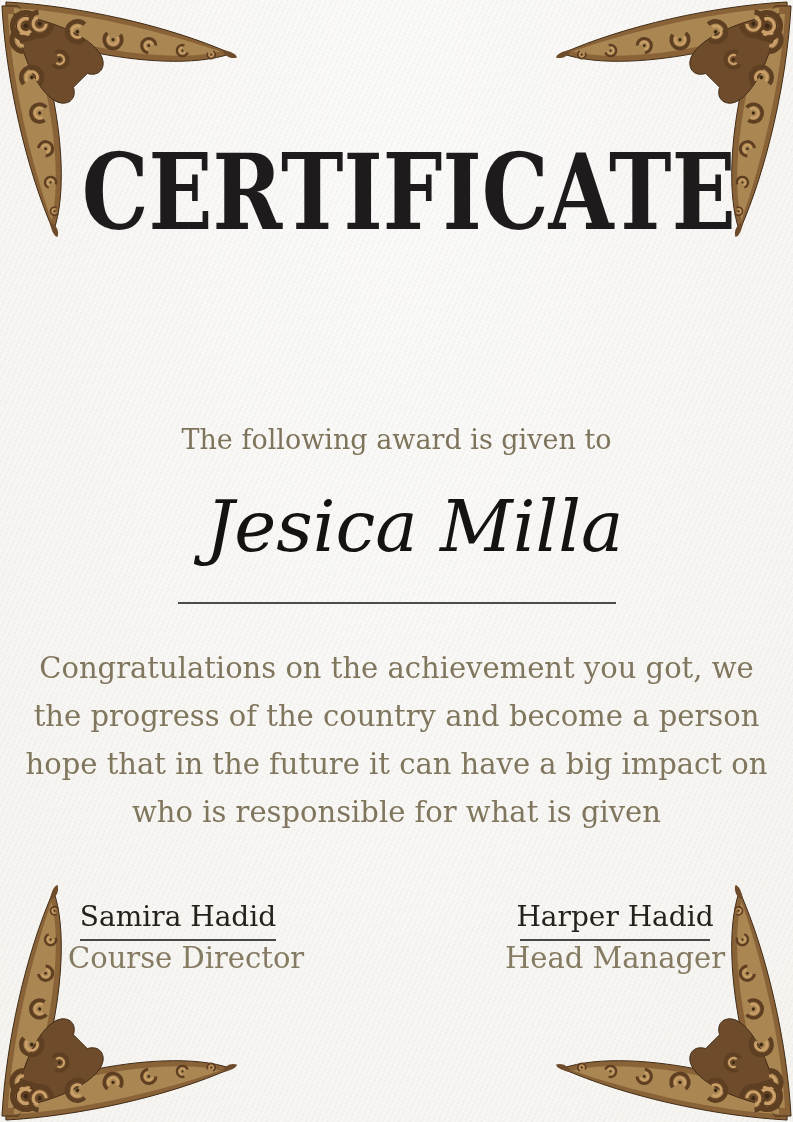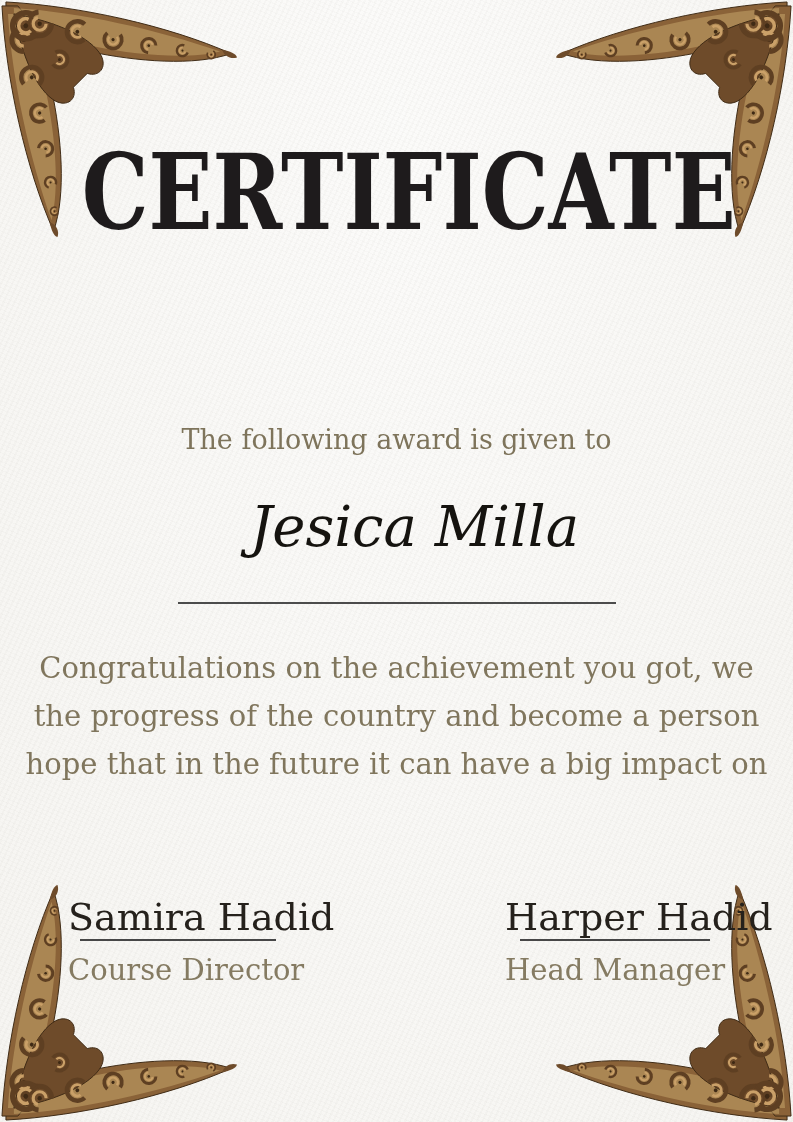--- a/index.html
+++ b/index.html
@@ -59,21 +59,21 @@
     font-size: 27px;
     line-height: 40px;
     color: #7e745b;
   }
 
   
   .recipient-row { top: 464px; }
   .recipient-text {
     display: inline-block;
     font-style: italic;
-    font-size: 56px;
+    font-size: 71px;
     line-height: 126px;
     color: #15130f;
     white-space: nowrap;
     margin-left: 36px;
   }
   .recipient-rule {
     position: absolute;
     top: 602px;
     left: 178px;
     width: 438px;
@@ -88,34 +88,34 @@
     line-height: 48px;
     color: #80765d;
     white-space: nowrap;
   }
 
   
   .sig-block { position: absolute; top: 900px; width: 220px; text-align: center; }
   .sig-left  { left: 68px; }
   .sig-right { left: 505px; }
   .sig-name {
-    font-size: 38px;
+    font-size: 28px;
     line-height: 34px;
     color: #25211c;
     white-space: nowrap;
   }
   .sig-rule {
     margin: 5px auto 0 auto;
     height: 2px;
     background: #474747;
   }
   .sig-rule-left  { width: 196px; }
   .sig-rule-right { width: 190px; }
   .sig-title {
-    margin-top: 12px;
+    margin-top: 0;
     font-size: 29px;
     line-height: 34px;
     color: #857b62;
     white-space: nowrap;
   }
 
   .defs-holder { position: absolute; width: 0; height: 0; overflow: hidden; }
 </style>
 </head>
 <body>
@@ -189,20 +189,21 @@
 
   <div class="layer recipient-row">
     <span class="recipient-text">Jesica Milla</span>
   </div>
   <div class="recipient-rule"></div>
 
   <div class="layer message-row">
     <div class="message-line">Congratulations on the achievement you got, we</div>
     <div class="message-line">the progress of the country and become a person</div>
     <div class="message-line">hope that in the future it can have a big impact on</div>
+    <div class="message-line">who is responsible for what is given</div>
   </div>
 
   <div class="sig-block sig-left">
     <div class="sig-name">Samira Hadid</div>
     <div class="sig-rule sig-rule-left"></div>
     <div class="sig-title">Course Director</div>
   </div>
 
   <div class="sig-block sig-right">
     <div class="sig-name">Harper Hadid</div>

